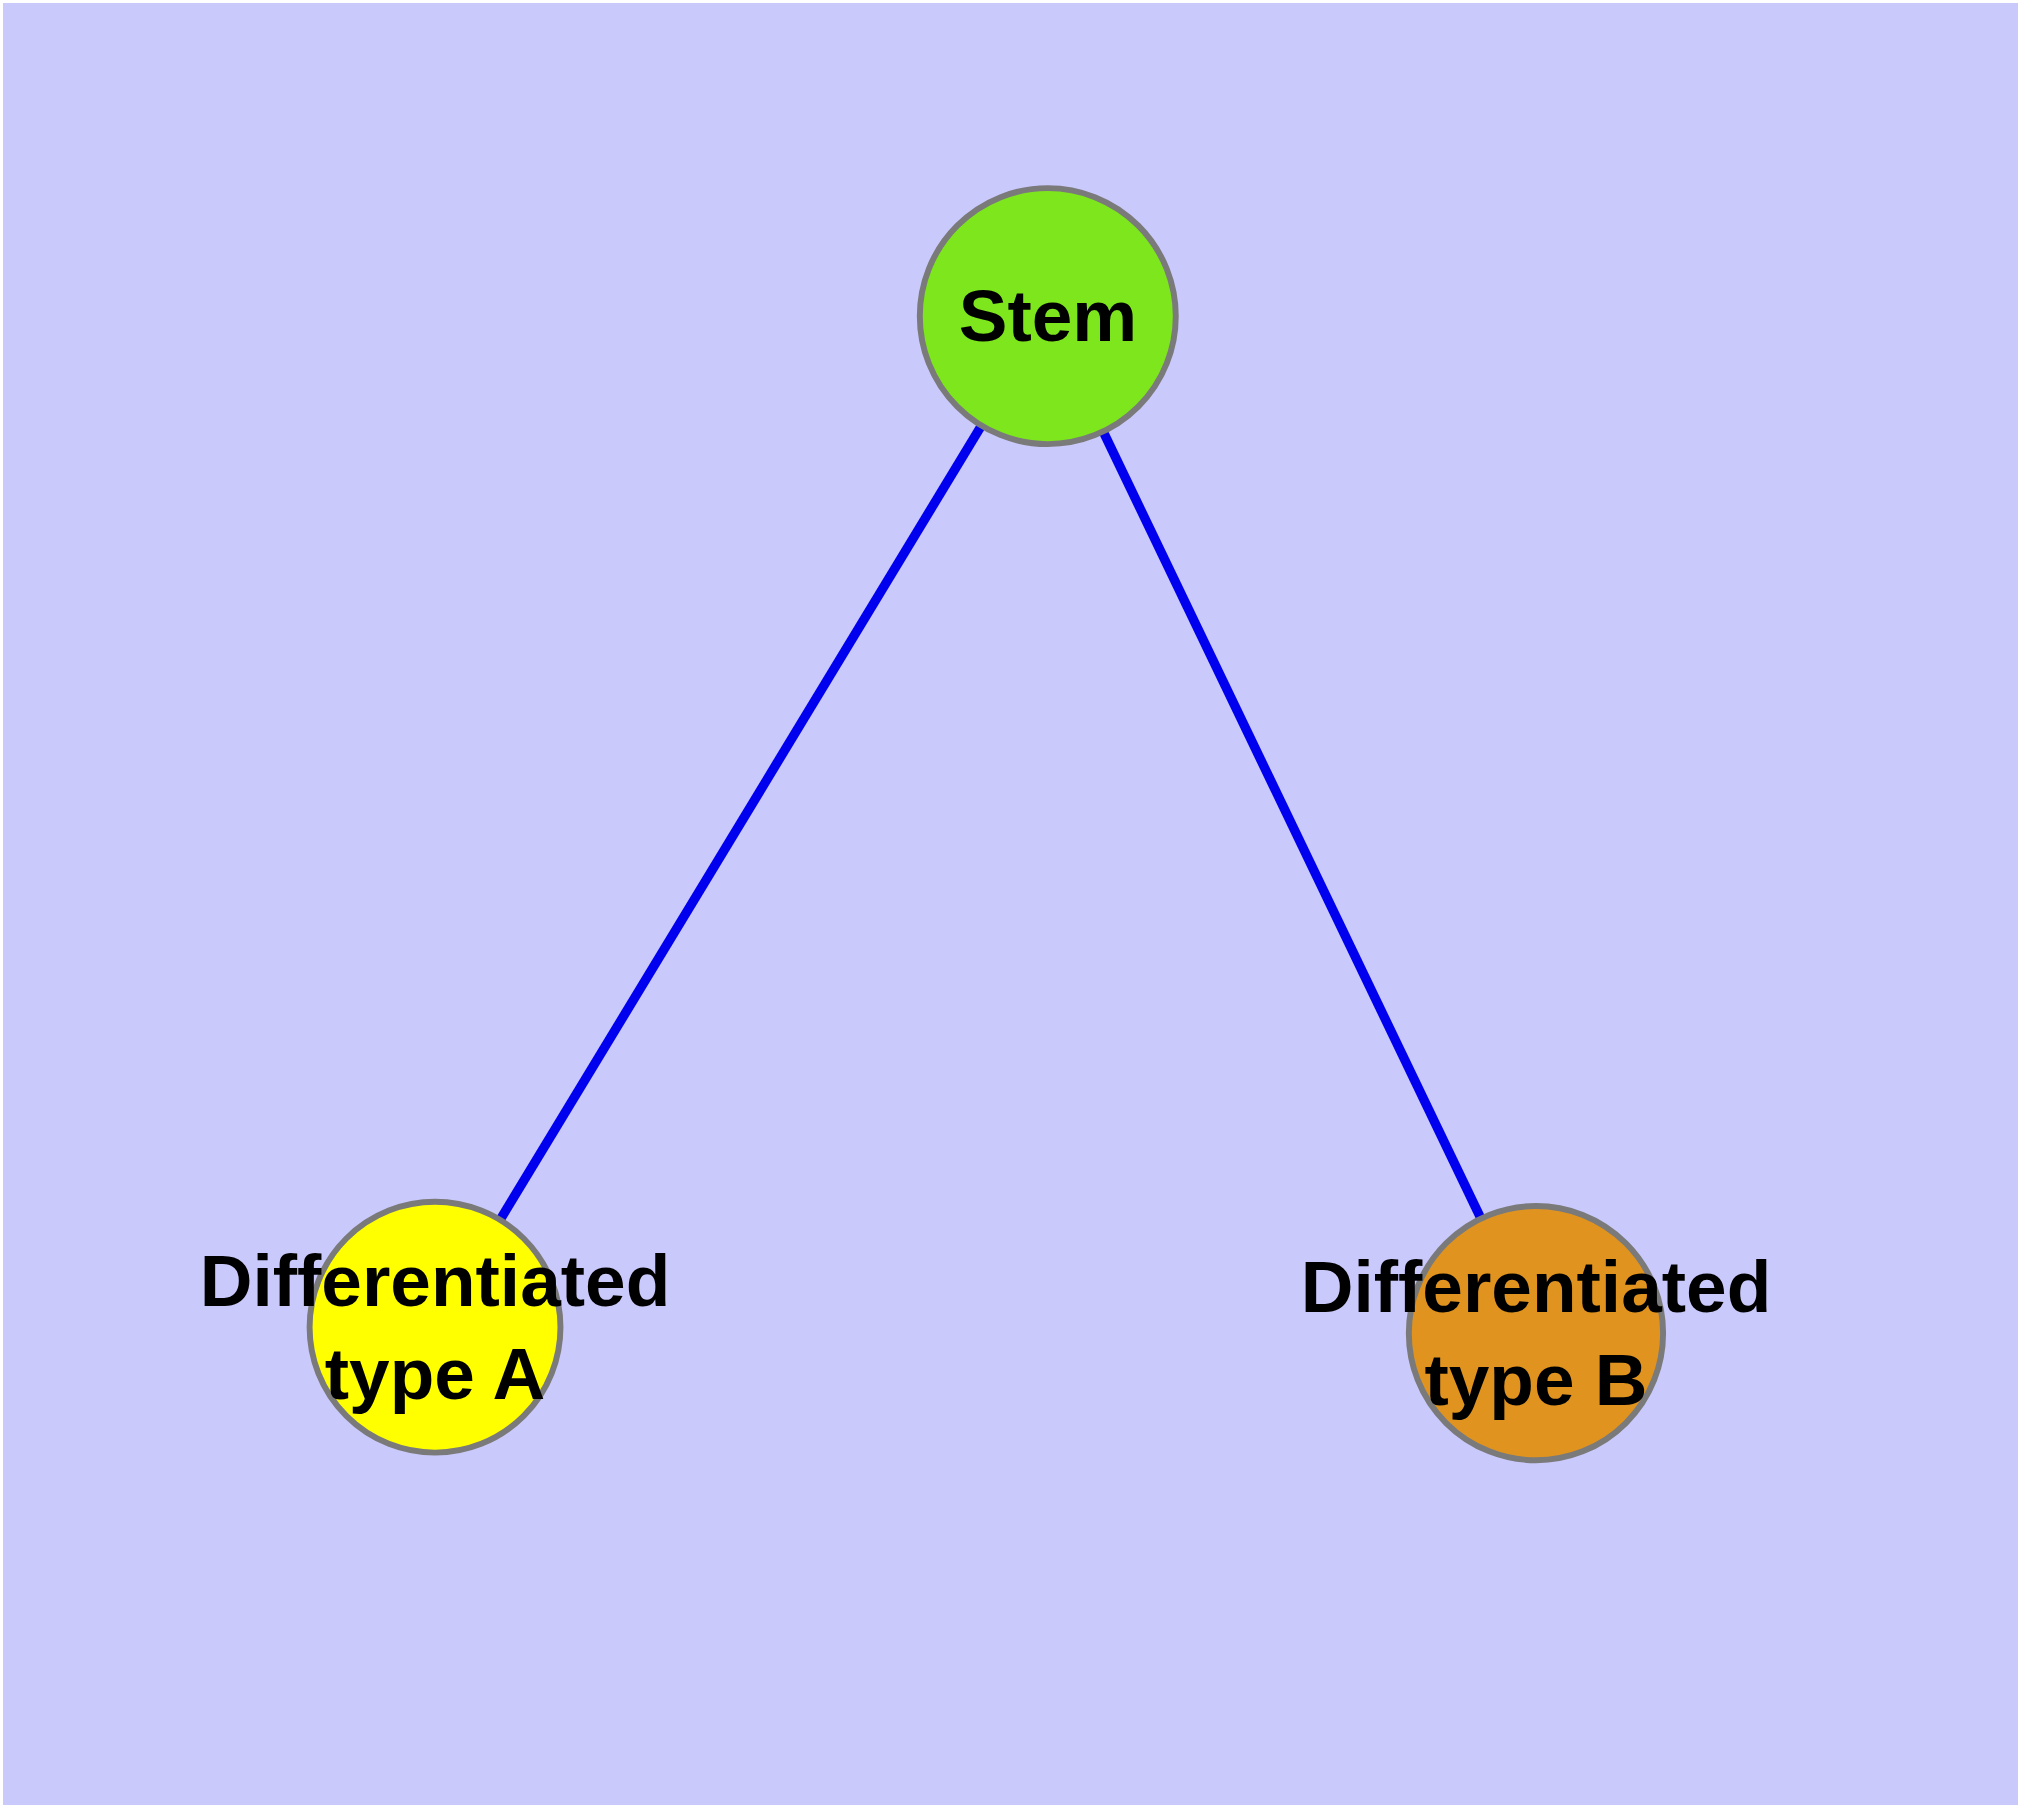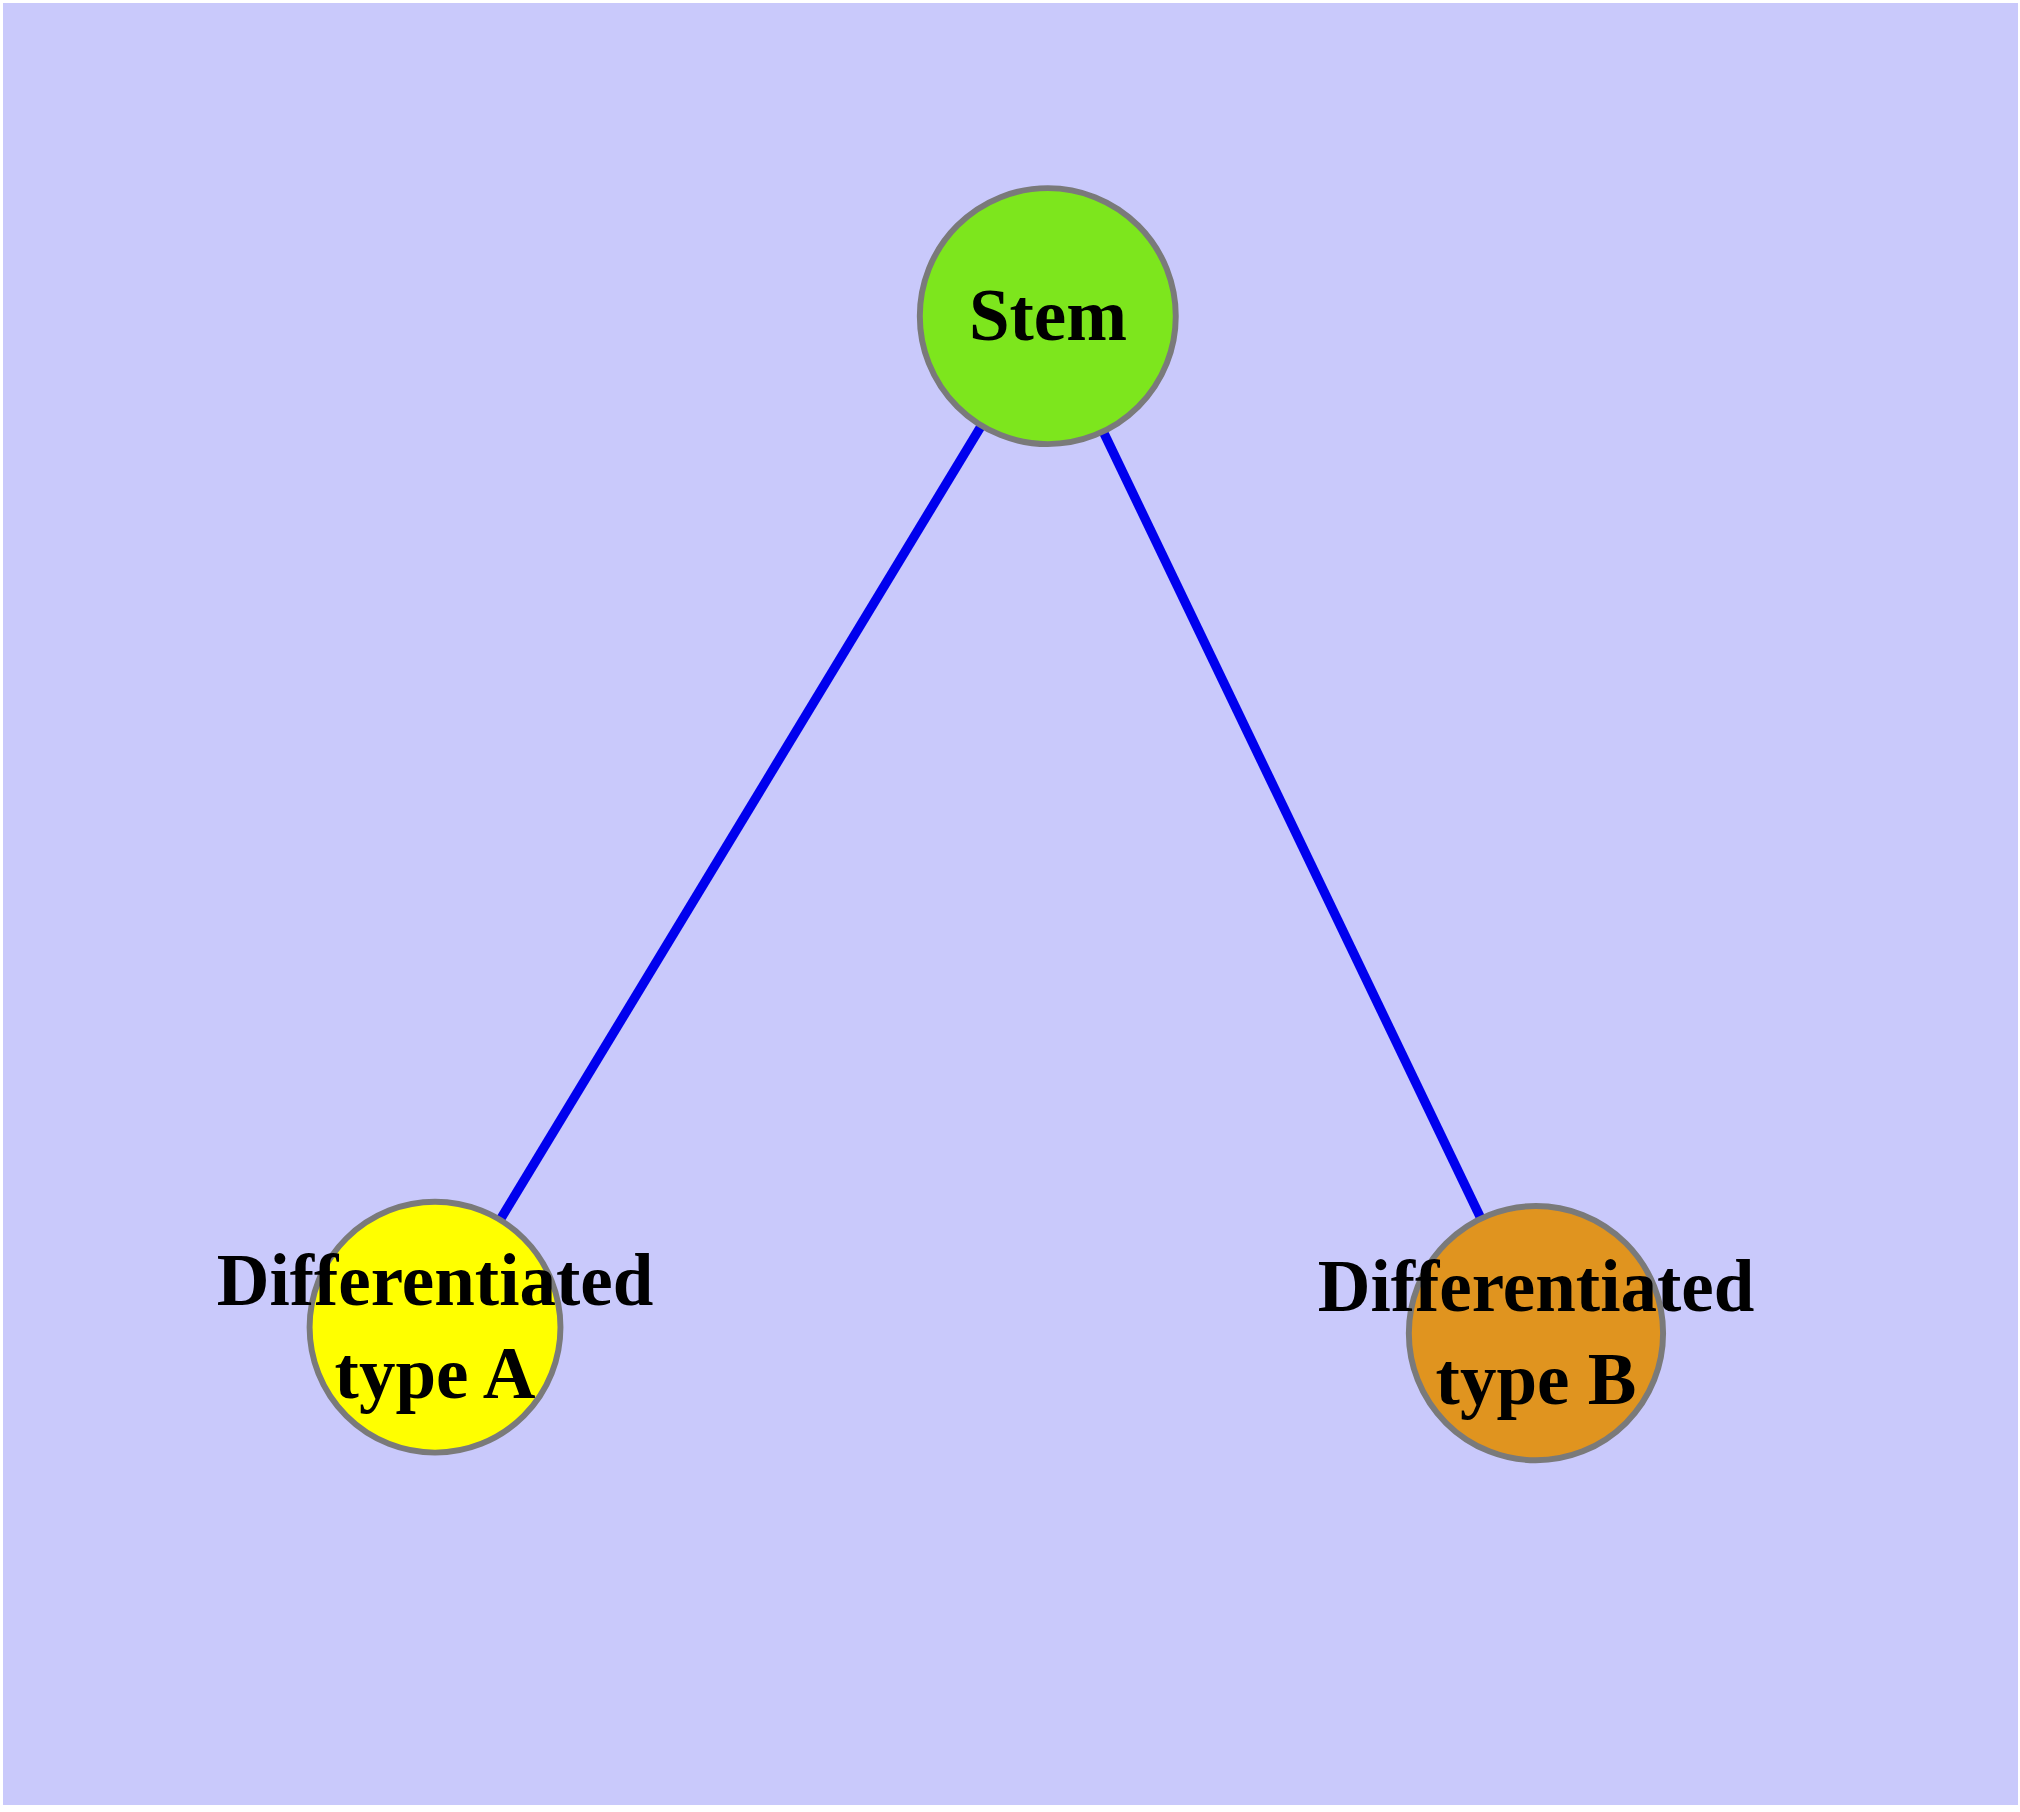--- a/index.html
+++ b/index.html
@@ -6,21 +6,21 @@
     margin: 0;
     padding: 0;
     background: #ffffff;
   }
   .stage {
     position: relative;
     width: 2021px;
     height: 1811px;
     background: #ffffff;
     overflow: hidden;
-    font-family: Liberation Serif, serif;
+    font-family: Liberation Sans, sans-serif;
   }
   .board {
     position: absolute;
     left: 2.5px;
     top: 3.4px;
     right: 3.4px;
     bottom: 6px;
   }
   .diagram-svg {
     position: absolute;

